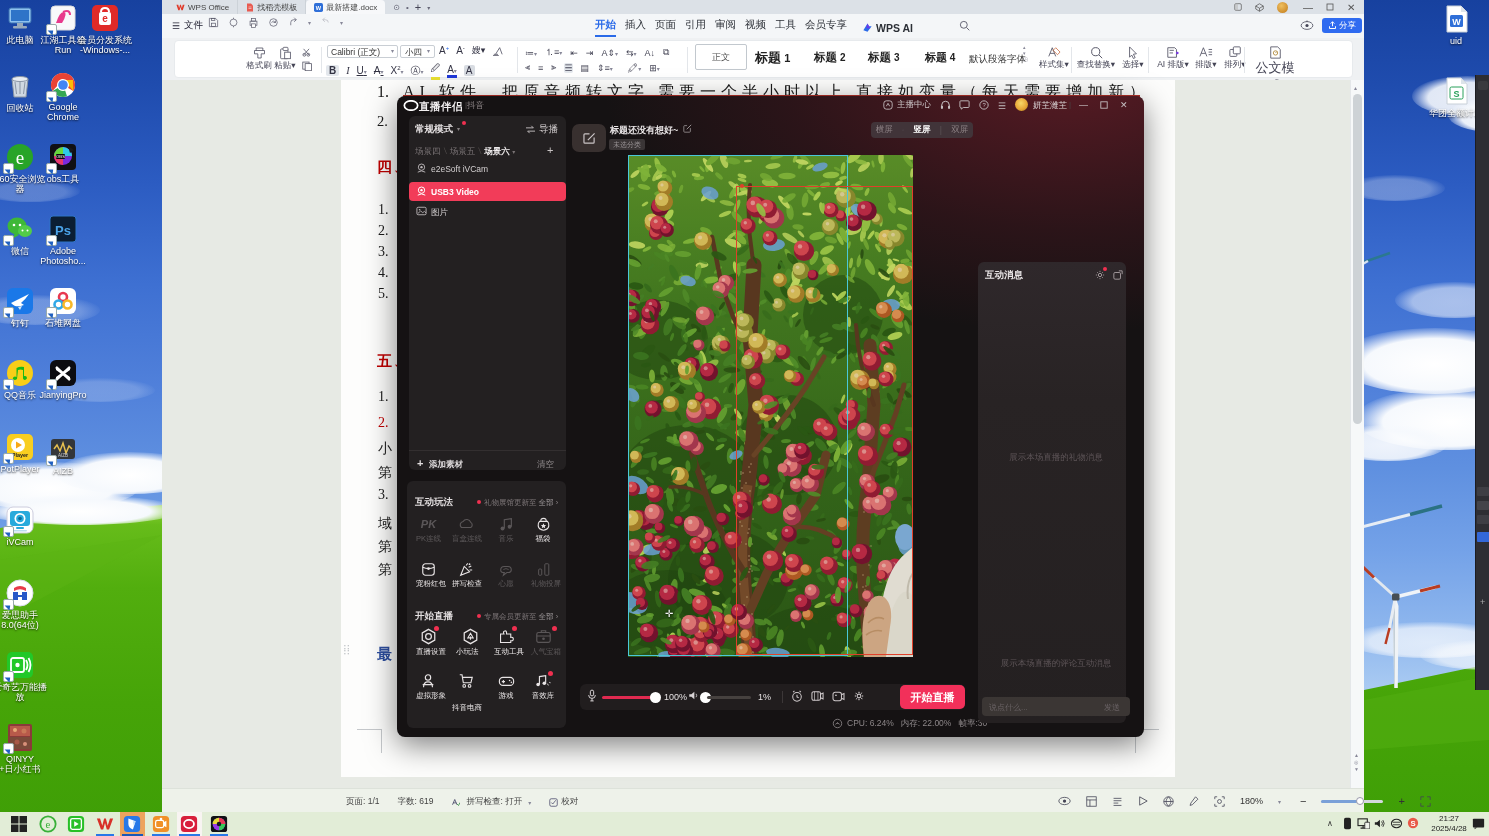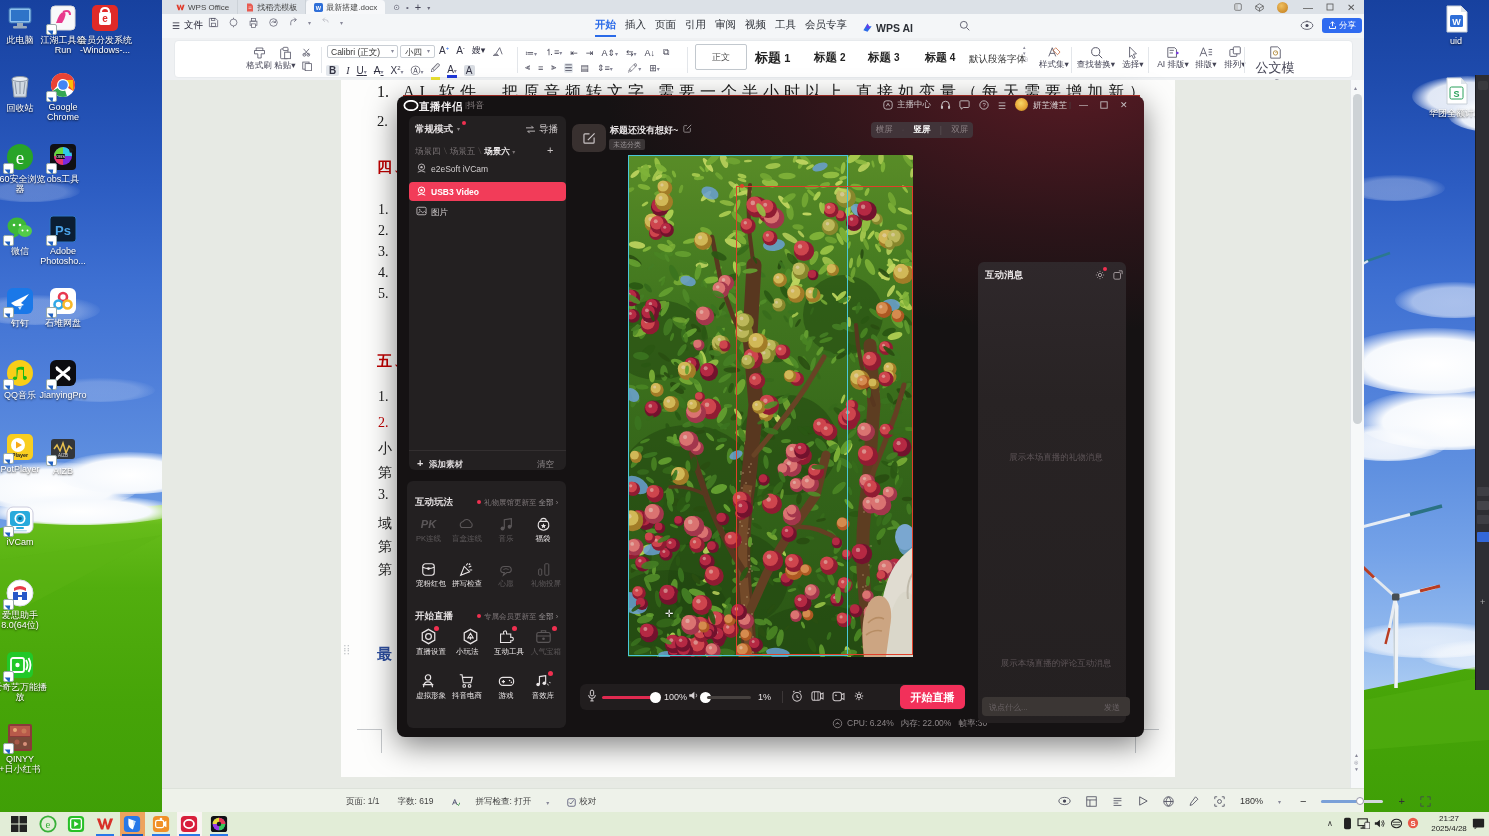--- a/index.html
+++ b/index.html
@@ -558,21 +558,21 @@
    <div class="abs" style="left:3px;top:4px;color:#889;font-size:6px">▴</div>
    <div class="abs" style="left:2px;top:14px;width:9px;height:330px;background:#cdd2d6;border-radius:5px"></div>
    <div class="abs" style="left:3px;top:672px;color:#889;font-size:5px;line-height:7px">▲<br>◎<br>▼</div>
   </div>
  </div>
 
  <div id="statusbar">
   <div class="abs" style="left:184px;top:7px;display:flex;gap:18px;color:#444;font-size:8.5px">
    <span>页面: 1/1</span>
           <span>字数: 619</span>
-          <span style="display:flex;gap:15px;align-items:center"><svg width="9" height="9" viewBox="0 0 12 12">
+          <span style="display:flex;gap:6px;align-items:center"><svg width="9" height="9" viewBox="0 0 12 12">
               <path d="M2 9 L5 2 L8 9 M3 6.5 L7 6.5" fill="none" stroke="#446" stroke-width="1.1"></path>
               <path d="M8 8 L10 10 L12 6" fill="none" stroke="#2a8a3a"></path>
             </svg>拼写检查: 打开 <span style="font-size:6px;color:#889">▾</span></span>
           <span style="display:flex;gap:3px;align-items:center"><svg width="9" height="9" viewBox="0 0 12 12">
               <rect x="1" y="1" width="10" height="10" rx="2" fill="none" stroke="#446"></rect>
               <path d="M3 6 L5 8 L9 3" fill="none" stroke="#446"></path>
             </svg>校对</span>
   </div>
   <div class="abs" style="left:896px;top:6px;display:flex;gap:15px;color:#445;align-items:center;font-size:9px">
    <svg width="13" height="10" viewBox="0 0 16 12">
@@ -811,21 +811,21 @@
             <path d="M4 16 Q4 10 9 10 Q14 10 14 16 M3 13 L15 13" fill="none" stroke="#e8e4e5" stroke-width="1.3"></path>
           </svg>
           <div style="font-size:7.5px;color:#e8e4e5;margin-top:2px;white-space:nowrap">虚拟形象</div>
         </div>
   <div class="abs" style="left:45px;top:192px;width:28px;text-align:center">
           <svg width="16" height="16" viewBox="0 0 18 18">
             <path d="M2 2 L4.5 2 L6 11 L14.5 11 L16 5 L5 5" fill="none" stroke="#e8e4e5" stroke-width="1.3"></path>
             <circle cx="7" cy="14.5" r="1.5" fill="none" stroke="#e8e4e5" stroke-width="1.2"></circle>
             <circle cx="13" cy="14.5" r="1.5" fill="none" stroke="#e8e4e5" stroke-width="1.2"></circle>
           </svg>
-          <div style="font-size:7.5px;color:#e8e4e5;margin-top:2px;white-space:nowrap">抖音电商</div>
+          <div style="font-size:7.5px;color:#e8e4e5;margin-top:14px;white-space:nowrap">抖音电商</div>
         </div>
   <div class="abs" style="left:87px;top:192px;width:24px;text-align:center">
           <svg width="17" height="16" viewBox="0 0 19 18">
             <rect x="1.5" y="5" width="16" height="9" rx="4" fill="none" stroke="#e8e4e5" stroke-width="1.3"></rect>
             <path d="M6 8 L6 11.5 M4.2 9.7 L7.8 9.7" stroke="#e8e4e5" stroke-width="1.2"></path>
             <circle cx="13" cy="8.5" r="0.9" fill="#e8e4e5"></circle>
             <circle cx="15" cy="10.5" r="0.9" fill="#e8e4e5"></circle>
           </svg>
           <div style="font-size:7.5px;color:#e8e4e5;margin-top:2px">游戏</div>
         </div>

